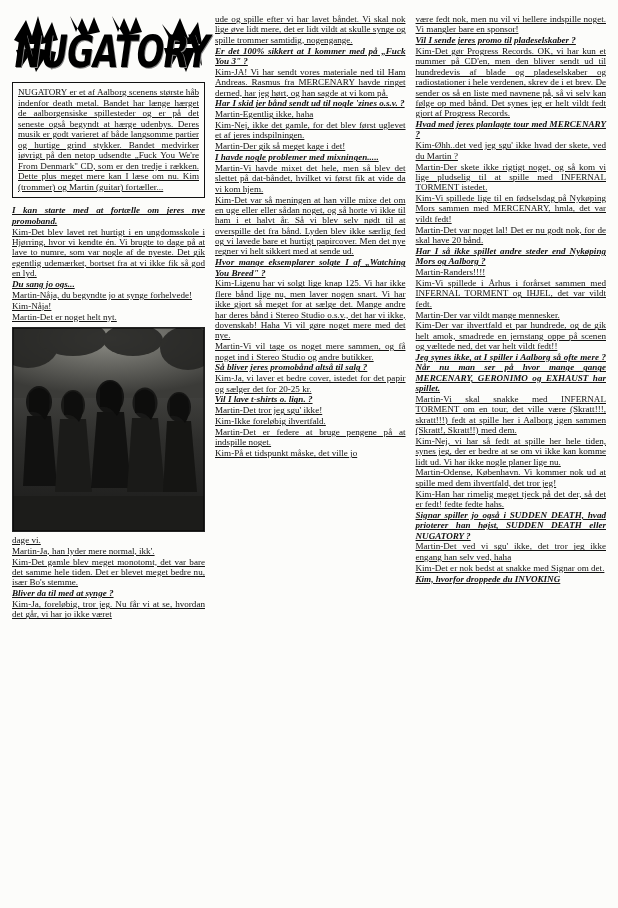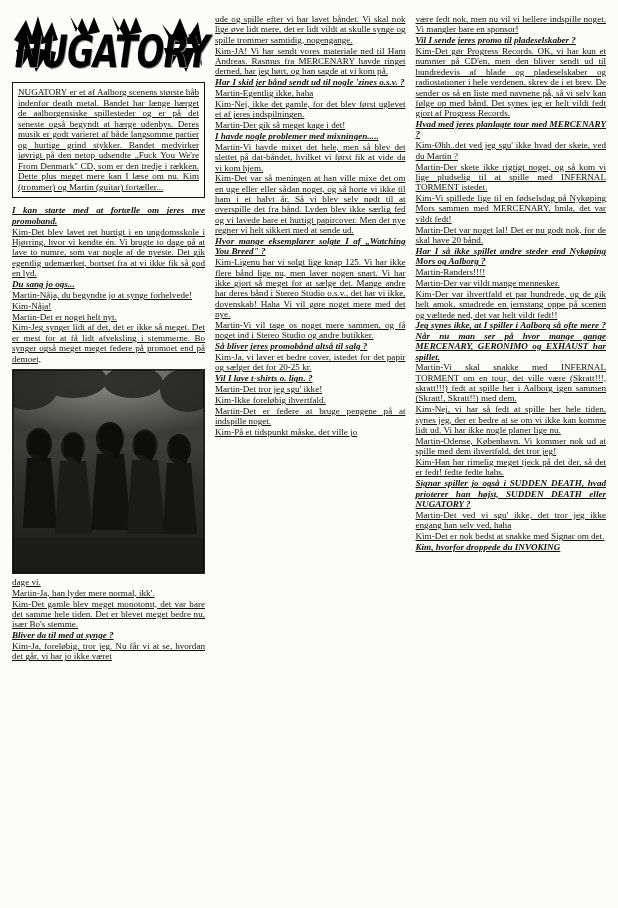--- a/index.html
+++ b/index.html
@@ -112,21 +112,20 @@
       <div class="intro-box">
         <span>NUGATORY er et af Aalborg scenens største håb indenfor death metal. Bandet har længe hærget de aalborgensiske spillesteder og er på det seneste også begyndt at hærge udenbys. Deres musik er godt varieret af både langsomme partier og hurtige grind stykker. Bandet medvirker iøvrigt på den netop udsendte „Fuck You We're From Denmark" CD, som er den tredje i rækken. Dette plus meget mere kan I læse om nu. Kim (trommer) og Martin (guitar) fortæller...</span>
       </div>
 
       <p class="q">I kan starte med at fortælle om jeres nye promoband.</p>
       <p class="a">Kim-Det blev lavet ret hurtigt i en ungdomsskole i Hjørring, hvor vi kendte én. Vi brugte to dage på at lave to numre, som var nogle af de nyeste. Det gik egentlig udemærket, bortset fra at vi ikke fik så god en lyd.</p>
       <p class="q">Du sang jo ogs...</p>
       <p class="a">Martin-Nåja, du begyndte jo at synge forhelvede!</p>
       <p class="a">Kim-Nåja!</p>
       <p class="a">Martin-Det er noget helt nyt.</p>
-      <p class="a">Kim-Jeg synger lidt af det, det er ikke så meget. Det er mest for at få lidt afveksling i stemmerne. Bo synger også meget meget federe på promoet end på demoet,</p>
 
       <div class="photo">
         <svg width="191" height="203" viewBox="0 0 191 203" xmlns="http://www.w3.org/2000/svg">
           <defs>
             <linearGradient id="bg" x1="0" y1="0" x2="0" y2="1">
               <stop offset="0%" stop-color="#5b5b57"></stop>
               <stop offset="55%" stop-color="#2e2e2c"></stop>
               <stop offset="100%" stop-color="#1a1a19"></stop>
             </linearGradient>
             <radialGradient id="sky" cx="0.5" cy="0.15" r="0.8">
@@ -189,20 +188,21 @@
 
       <p class="a">dage vi.</p>
       <p class="a">Martin-Ja, han lyder mere normal, ikk'.</p>
       <p class="a">Kim-Det gamle blev meget monotomt, det var bare det samme hele tiden. Det er blevet meget bedre nu, især Bo's stemme.</p>
       <p class="q">Bliver da til med at synge ?</p>
       <p class="a">Kim-Ja, foreløbig, tror jeg. Nu får vi at se, hvordan det går, vi har jo ikke været</p>
     </div>
 
     <div class="col">
       <p class="a">ude og spille efter vi har lavet båndet. Vi skal nok lige øve lidt mere, det er lidt vildt at skulle synge og spille trommer samtidig, nogengange.</p>
+      <p class="q">Er det 100% sikkert at I kommer med på „Fuck You 3" ?</p>
       <p class="a">Kim-JA! Vi har sendt vores materiale ned til Ham Andreas. Rasmus fra MERCENARY havde ringet derned, har jeg hørt, og han sagde at vi kom på.</p>
       <p class="q">Har I skid jer bånd sendt ud til nogle 'zines o.s.v. ?</p>
       <p class="a">Martin-Egentlig ikke, haha</p>
       <p class="a">Kim-Nej, ikke det gamle, for det blev først uglevet et af jeres indspilningen.</p>
       <p class="a">Martin-Der gik så meget kage i det!</p>
       <p class="q">I havde nogle problemer med mixningen.....</p>
       <p class="a">Martin-Vi havde mixet det hele, men så blev det slettet på dat-båndet, hvilket vi først fik at vide da vi kom hjem.</p>
       <p class="a">Kim-Det var så meningen at han ville mixe det om en uge eller eller sådan noget, og så horte vi ikke til ham i et halvt år. Så vi blev selv nødt til at overspille det fra bånd. Lyden blev ikke særlig fed og vi lavede bare et hurtigt papircover. Men det nye regner vi helt sikkert med at sende ud.</p>
       <p class="q">Hvor mange eksemplarer solgte I af „Watching You Breed" ?</p>
       <p class="a">Kim-Ligenu har vi solgt lige knap 125. Vi har ikke flere bånd lige nu, men laver nogen snart. Vi har ikke gjort så meget for at sælge det. Mange andre har deres bånd i Stereo Studio o.s.v., det har vi ikke, dovenskab! Haha Vi vil gøre noget mere med det nye.</p>
@@ -220,20 +220,21 @@
       <p class="a">være fedt nok, men nu vil vi hellere indspille noget. Vi mangler bare en sponsor!</p>
       <p class="q">Vil I sende jeres promo til pladeselskaber ?</p>
       <p class="a">Kim-Det gør Progress Records. OK, vi har kun et nummer på CD'en, men den bliver sendt ud til hundredevis af blade og pladeselskaber og radiostationer i hele verdenen, skrev de i et brev. De sender os så en liste med navnene på, så vi selv kan følge op med bånd. Det synes jeg er helt vildt fedt gjort af Progress Records.</p>
       <p class="q">Hvad med jeres planlagte tour med MERCENARY ?</p>
       <p class="a">Kim-Øhh..det ved jeg sgu' ikke hvad der skete, ved du Martin ?</p>
       <p class="a">Martin-Der skete ikke rigtigt noget, og så kom vi lige pludselig til at spille med INFERNAL TORMENT istedet.</p>
       <p class="a">Kim-Vi spillede lige til en fødselsdag på Nykøping Mors sammen med MERCENARY, hmla, det var vildt fedt!</p>
       <p class="a">Martin-Det var noget lal! Det er nu godt nok, for de skal have 20 bånd.</p>
       <p class="q">Har I så ikke spillet andre steder end Nykøping Mors og Aalborg ?</p>
       <p class="a">Martin-Randers!!!!</p>
+      <p class="a">Kim-Vi spillede i Århus i forårset sammen med INFERNAL TORMENT og IHJEL, det var vildt fedt.</p>
       <p class="a">Martin-Der var vildt mange mennesker.</p>
       <p class="a">Kim-Der var ihvertfald et par hundrede, og de gik helt amok, smadrede en jernstang oppe på scenen og væltede ned, det var helt vildt fedt!!</p>
       <p class="q">Jeg synes ikke, at I spiller i Aalborg så ofte mere ? Når nu man ser på hvor mange gange MERCENARY, GERONIMO og EXHAUST har spillet.</p>
       <p class="a">Martin-Vi skal snakke med INFERNAL TORMENT om en tour, det ville være (Skratt!!!, skratt!!!) fedt at spille her i Aalborg igen sammen (Skratt!, Skratt!!) med dem.</p>
       <p class="a">Kim-Nej, vi har så fedt at spille her hele tiden, synes jeg, der er bedre at se om vi ikke kan komme lidt ud. Vi har ikke nogle planer lige nu.</p>
       <p class="a">Martin-Odense, København. Vi kommer nok ud at spille med dem ihvertfald, det tror jeg!</p>
       <p class="a">Kim-Han har rimelig meget tjeck på det der, så det er fedt! fedte fedte hahs.</p>
       <p class="q">Signar spiller jo også i SUDDEN DEATH, hvad prioterer han højst, SUDDEN DEATH eller NUGATORY ?</p>
       <p class="a">Martin-Det ved vi sgu' ikke, det tror jeg ikke engang han selv ved, haha</p>
       <p class="a">Kim-Det er nok bedst at snakke med Signar om det.</p>

